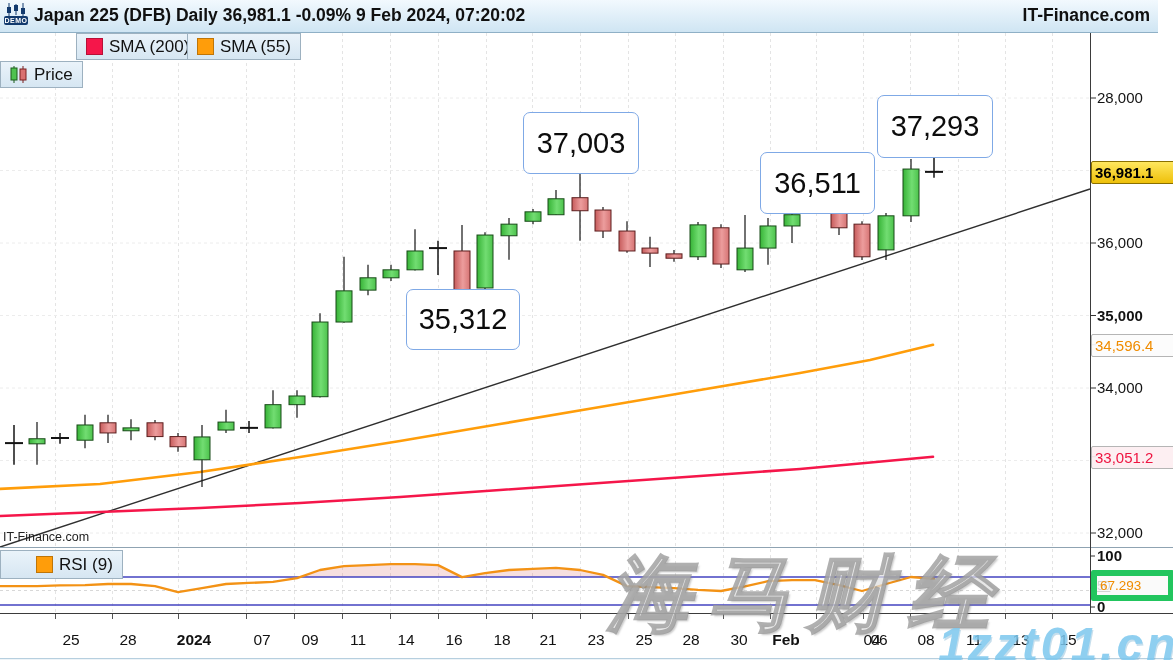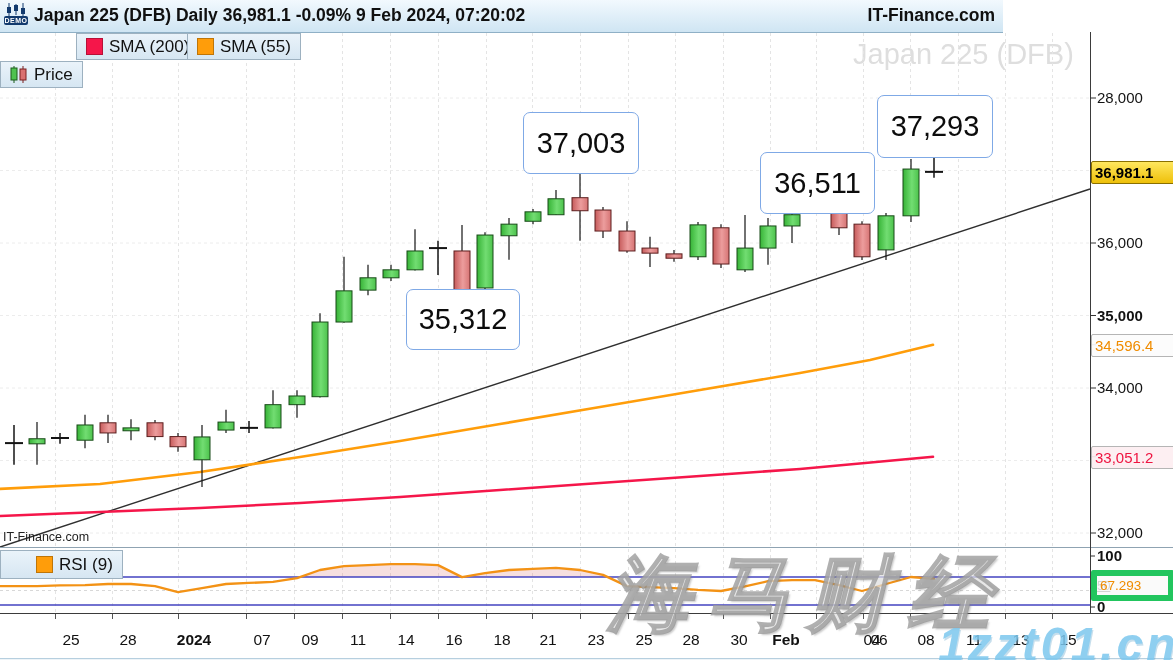--- a/index.html
+++ b/index.html
@@ -1,19 +1,19 @@
 <!DOCTYPE html>
 <html><head>
 <meta charset="utf-8">
 <style>
   html,body{margin:0;padding:0;background:#fff;}
   #app{position:relative;width:1173px;height:660px;overflow:hidden;background:#fff;
        font-family:"Liberation Sans","DejaVu Sans",sans-serif;-webkit-font-smoothing:antialiased;}
   
-  #header{position:absolute;left:0;top:0;width:1003px;height:32px;
+  #header{position:absolute;left:0;top:0;width:1158px;height:32px;
           background:linear-gradient(#f2f9fe,#cfe5f3);border-bottom:1px solid #8fb0c6;z-index:4;}
   #logo{position:absolute;left:4px;top:3px;width:26px;height:26px;}
   #logo .bars{display:block;margin-left:2px;}
   #logo .demo{display:block;background:#123a6e;color:#fff;font-size:7px;font-weight:bold;
               line-height:9px;text-align:center;border-radius:2px;width:24px;letter-spacing:0.5px;}
   #title{position:absolute;left:34px;top:5px;font-size:17.5px;font-weight:bold;color:#101010;white-space:nowrap;}
   #brand{position:absolute;right:8px;top:5px;font-size:17.5px;font-weight:bold;color:#101010;}
   
   .chip{position:absolute;height:25px;display:flex;align-items:center;gap:6px;padding:0 9px;
         background:linear-gradient(#eaf3fa,#d6e6f2);border:1px solid #9db1c0;font-size:17px;color:#111;z-index:3;}
@@ -46,21 +46,20 @@
   
   #x-axis{position:absolute;left:16px;top:614px;width:1173px;height:46px;z-index:2;}
   .xlab{position:absolute;top:17px;transform:translateX(-50%);font-size:15.5px;color:#111;white-space:nowrap;}
   .xlab.bold{font-weight:bold;}
 </style>
 </head>
 <body>
 
 <div id="app">
 
-  <div id="wm-symbol">Japan 225 (DFB)</div>
 
   <svg id="plot" width="1173" height="660">
       <defs>
         <linearGradient id="gG" x1="0" y1="0" x2="1" y2="0">
           <stop offset="0" stop-color="#36b336"></stop>
           <stop offset="0.55" stop-color="#72dd72"></stop>
           <stop offset="1" stop-color="#4cc24c"></stop>
         </linearGradient>
         <linearGradient id="gR" x1="0" y1="0" x2="1" y2="0">
           <stop offset="0" stop-color="#c65b5b"></stop>

